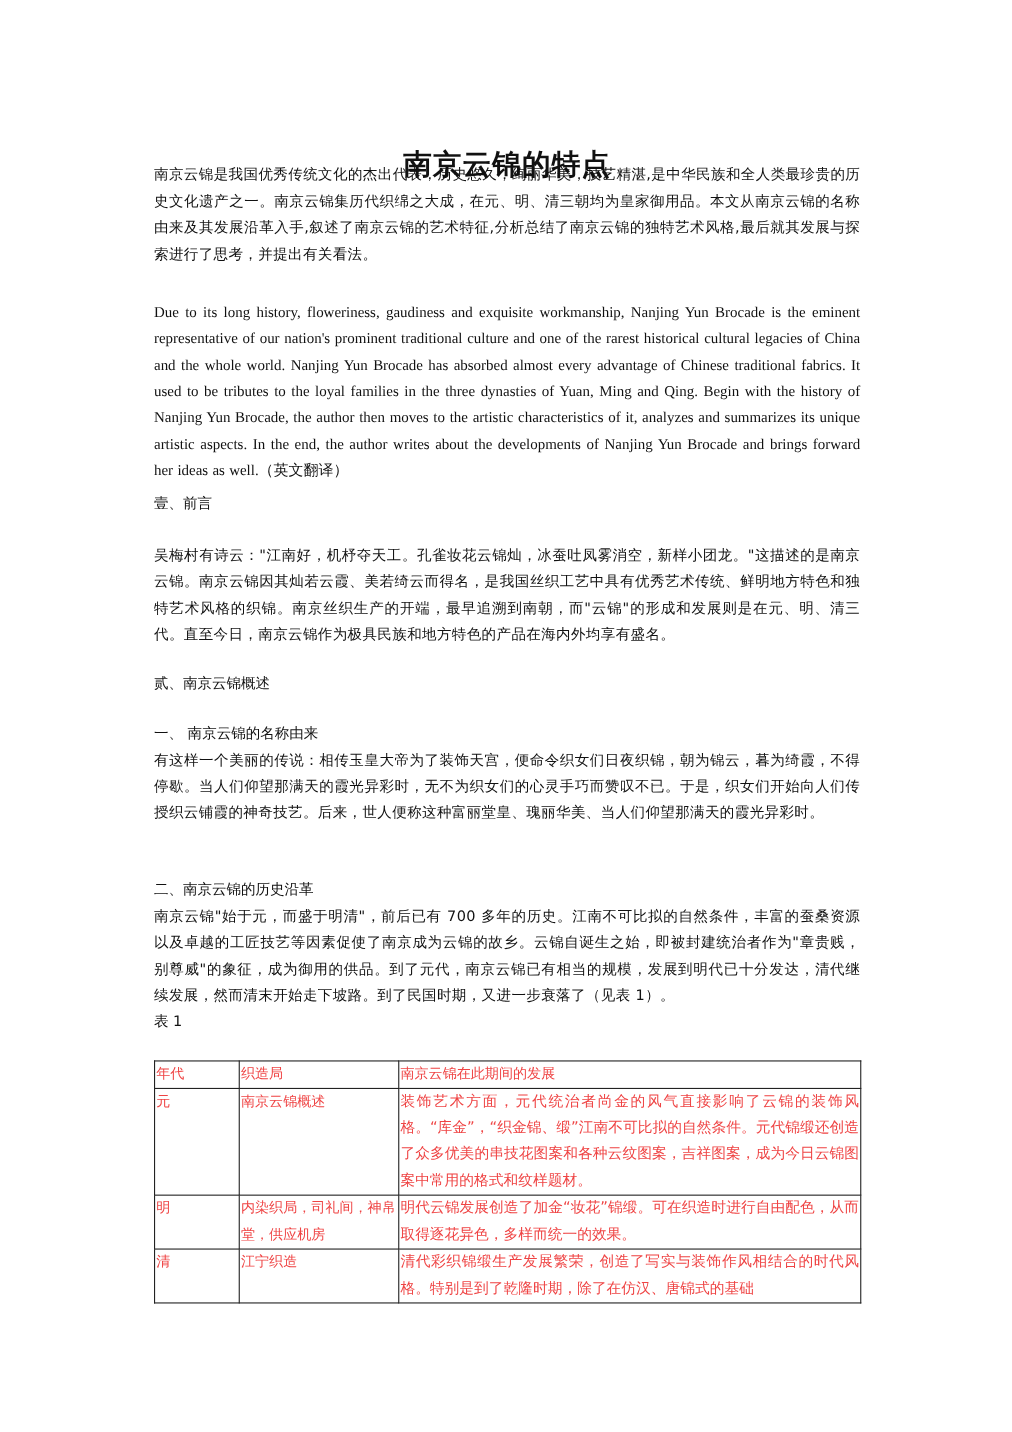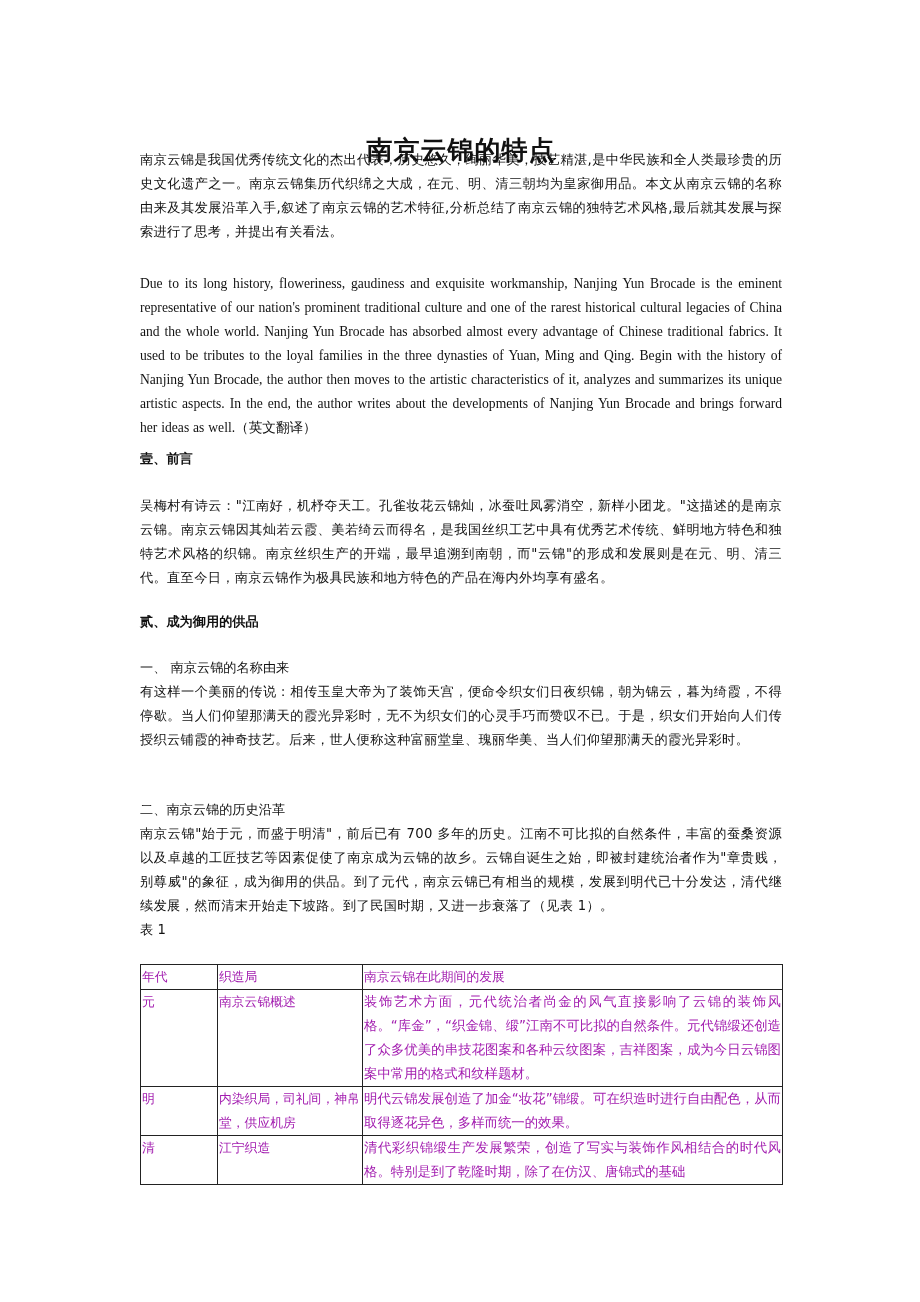--- a/index.html
+++ b/index.html
@@ -17,50 +17,50 @@
   .para {
     position: absolute; left: 0; width: 642px;
     font-size: 13.2px; line-height: 24px; text-align: justify;
     letter-spacing: 0.35px;
   }
   .para.en {
     font-family: "Liberation Serif", "DejaVu Serif", serif;
     font-size: 13.6px; letter-spacing: 0; word-spacing: 0.5px; margin-top: 16px;
   }
   .heading {
-    position: absolute; left: 0; font-size: 13.2px; font-weight: bold; line-height: 24px;
+    position: absolute; left: 0; font-size: 13.2px; font-weight: normal; line-height: 24px;
   }
   .sub { position: absolute; left: 0; font-size: 13.2px; line-height: 24px; }
   table.t1 {
     position: absolute; left: 0; top: 964px; width: 642px;
     border-collapse: collapse; table-layout: fixed;
     font-size: 12.8px;
   }
   table.t1 td {
     border: 1.5px solid #222; vertical-align: top; padding: 0 1px;
-    line-height: 24px; color: #a21caf;
+    line-height: 24px; color: #ef4444;
   }
   table.t1 td.c3 { font-size: 13.4px; text-align: justify; margin-left: 32px; }
   table.t1 tr.head td { height: 24px; }
 </style>
 </head>
 <body>
 
 <div class="page">
   <div class="title">南京云锦的特点</div>
 
   <div class="para" style="top:148px;">南京云锦是我国优秀传统文化的杰出代表，历史悠久，绚丽华美，技艺精湛,是中华民族和全人类最珍贵的历史文化遗产之一。南京云锦集历代织绵之大成，在元、明、清三朝均为皇家御用品。本文从南京云锦的名称由来及其发展沿革入手,叙述了南京云锦的艺术特征,分析总结了南京云锦的独特艺术风格,最后就其发展与探索进行了思考，并提出有关看法。</div>
 
   <div class="para en" style="top:256px;">Due to its long history, floweriness, gaudiness and exquisite workmanship, Nanjing Yun Brocade is the eminent representative of our nation's prominent traditional culture and one of the rarest historical cultural legacies of China and the whole world. Nanjing Yun Brocade has absorbed almost every advantage of Chinese traditional fabrics. It used to be tributes to the loyal families in the three dynasties of Yuan, Ming and Qing. Begin with the history of Nanjing Yun Brocade, the author then moves to the artistic characteristics of it, analyzes and summarizes its unique artistic aspects. In the end, the author writes about the developments of Nanjing Yun Brocade and brings forward her ideas as well.（英文翻译）</div>
 
   <div class="heading" style="top:447px;">壹、前言</div>
 
   <div class="para" style="top:494px;">吴梅村有诗云："江南好，机杼夺天工。孔雀妆花云锦灿，冰蚕吐凤雾消空，新样小团龙。"这描述的是南京云锦。南京云锦因其灿若云霞、美若绮云而得名，是我国丝织工艺中具有优秀艺术传统、鲜明地方特色和独特艺术风格的织锦。南京丝织生产的开端，最早追溯到南朝，而"云锦"的形成和发展则是在元、明、清三代。直至今日，南京云锦作为极具民族和地方特色的产品在海内外均享有盛名。</div>
 
-  <div class="heading" style="top:610px;">贰、成为御用的供品</div>
+  <div class="heading" style="top:610px;">贰、南京云锦概述</div>
 
   <div class="sub" style="top:656px;">一、 南京云锦的名称由来</div>
   <div class="para" style="top:680px;">有这样一个美丽的传说：相传玉皇大帝为了装饰天宫，便命令织女们日夜织锦，朝为锦云，暮为绮霞，不得停歇。当人们仰望那满天的霞光异彩时，无不为织女们的心灵手巧而赞叹不已。于是，织女们开始向人们传授织云铺霞的神奇技艺。后来，世人便称这种富丽堂皇、瑰丽华美、当人们仰望那满天的霞光异彩时。</div>
 
   <div class="sub" style="top:798px;">二、南京云锦的历史沿革</div>
   <div class="para" style="top:822px;">南京云锦"始于元，而盛于明清"，前后已有 700 多年的历史。江南不可比拟的自然条件，丰富的蚕桑资源以及卓越的工匠技艺等因素促使了南京成为云锦的故乡。云锦自诞生之始，即被封建统治者作为"章贵贱，别尊威"的象征，成为御用的供品。到了元代，南京云锦已有相当的规模，发展到明代已十分发达，清代继续发展，然而清末开始走下坡路。到了民国时期，又进一步衰落了（见表 1）。</div>
 
   <div class="sub" style="top:918px;">表 1</div>
 
   <table class="t1">

